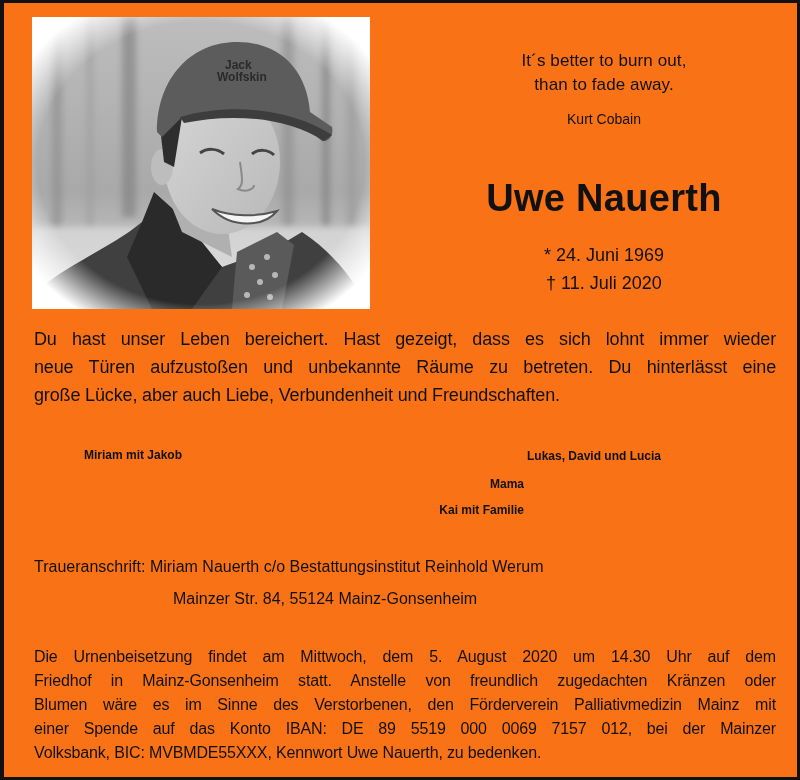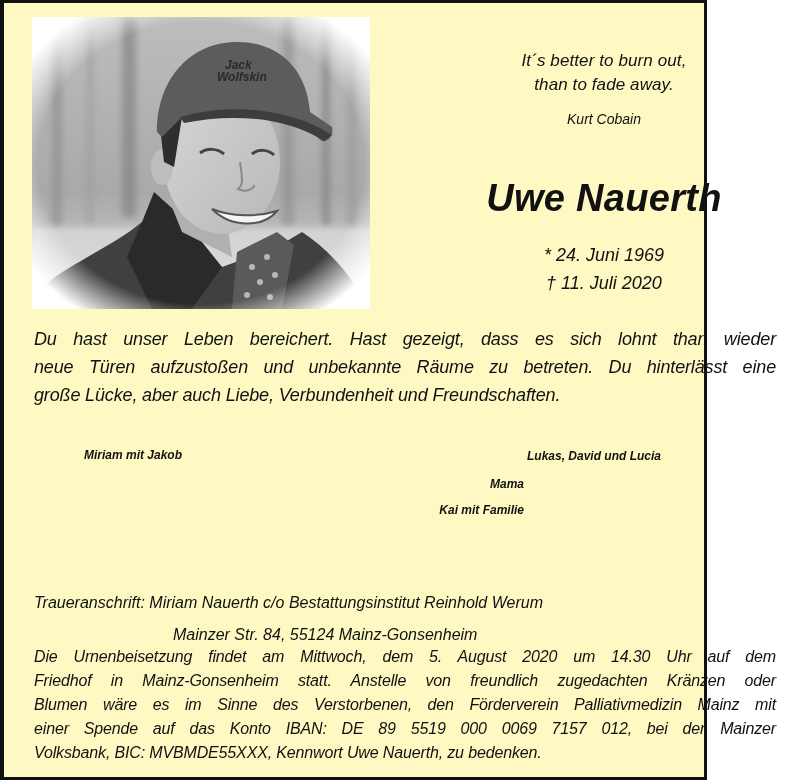--- a/index.html
+++ b/index.html
@@ -1,25 +1,24 @@
 <!DOCTYPE html>
 <html><head>
   <meta charset="utf-8">
   <style>
     html, body { margin: 0; padding: 0; background: #ffffff; }
     body { width: 800px; height: 780px; position: relative; overflow: hidden; }
     .frame {
-      position: absolute; left: 0; top: 0; width: 707px; height: 780px;
+      position: absolute; left: 0; top: 0; width: 800px; height: 780px;
       box-sizing: border-box;
       border-top: 3px solid #111; border-left: 4px solid #111;
       border-right: 3px solid #111; border-bottom: 3px solid #111;
-      background: #fef9c3;
+      background: #f97316;
       font-family: "Liberation Sans", sans-serif;
       color: #111;
-      font-style: italic;
     }
     
     .photo {
       position: absolute; left: 28px; top: 14px; width: 338px; height: 292px;
       overflow: hidden;
     }
     .photo svg { display: block; }
     
     .quote {
       position: absolute; left: 400px; width: 400px; top: 46px;
@@ -41,21 +40,21 @@
     .tribute {
       position: absolute; left: 30px; width: 742px; top: 322px;
       font-size: 18px; line-height: 28px; text-align: justify;
       letter-spacing: -0.15px;
     }
     .mourners { position: absolute; font-size: 12px; font-weight: bold; line-height: 26px; }
     .m-left { left: 80px; top: 439px; }
     .m-center { left: 280px; width: 240px; top: 468px; text-align: right; }
     .m-right { left: 523px; top: 440px; }
     .address {
-      position: absolute; left: 30px; top: 588px; font-size: 16px; line-height: 24px;
+      position: absolute; left: 30px; top: 552px; font-size: 16px; line-height: 24px;
     }
     .address .indent { padding-left: 139px; margin-top: 8px; }
     .burial {
       position: absolute; left: 30px; width: 742px; top: 642px;
       font-size: 16px; line-height: 24px; text-align: justify; letter-spacing: -0.15px;
     }
     .line { display: block; }
     .justify-line { display: block; text-align: justify; text-align-last: justify; }
   </style>
 </head>
@@ -141,21 +140,21 @@
   </div>
   <div class="quote-author">Kurt Cobain</div>
 
   <div class="name">Uwe Nauerth</div>
   <div class="dates">
     <span class="line">* 24. Juni 1969</span>
     <span class="line">† 11. Juli 2020</span>
   </div>
 
   <div class="tribute">
-    <span class="justify-line">Du hast unser Leben bereichert. Hast gezeigt, dass es sich lohnt than wieder</span>
+    <span class="justify-line">Du hast unser Leben bereichert. Hast gezeigt, dass es sich lohnt immer wieder</span>
     <span class="justify-line">neue Türen aufzustoßen und unbekannte Räume zu betreten. Du hinterlässt eine</span>
     <span class="line">große Lücke, aber auch Liebe, Verbundenheit und Freundschaften.</span>
   </div>
 
   <div class="mourners m-left">
     <span class="line">Miriam mit Jakob</span>
   </div>
   <div class="mourners m-center">
     <span class="line">Mama</span>
     <span class="line">Kai mit Familie</span>

